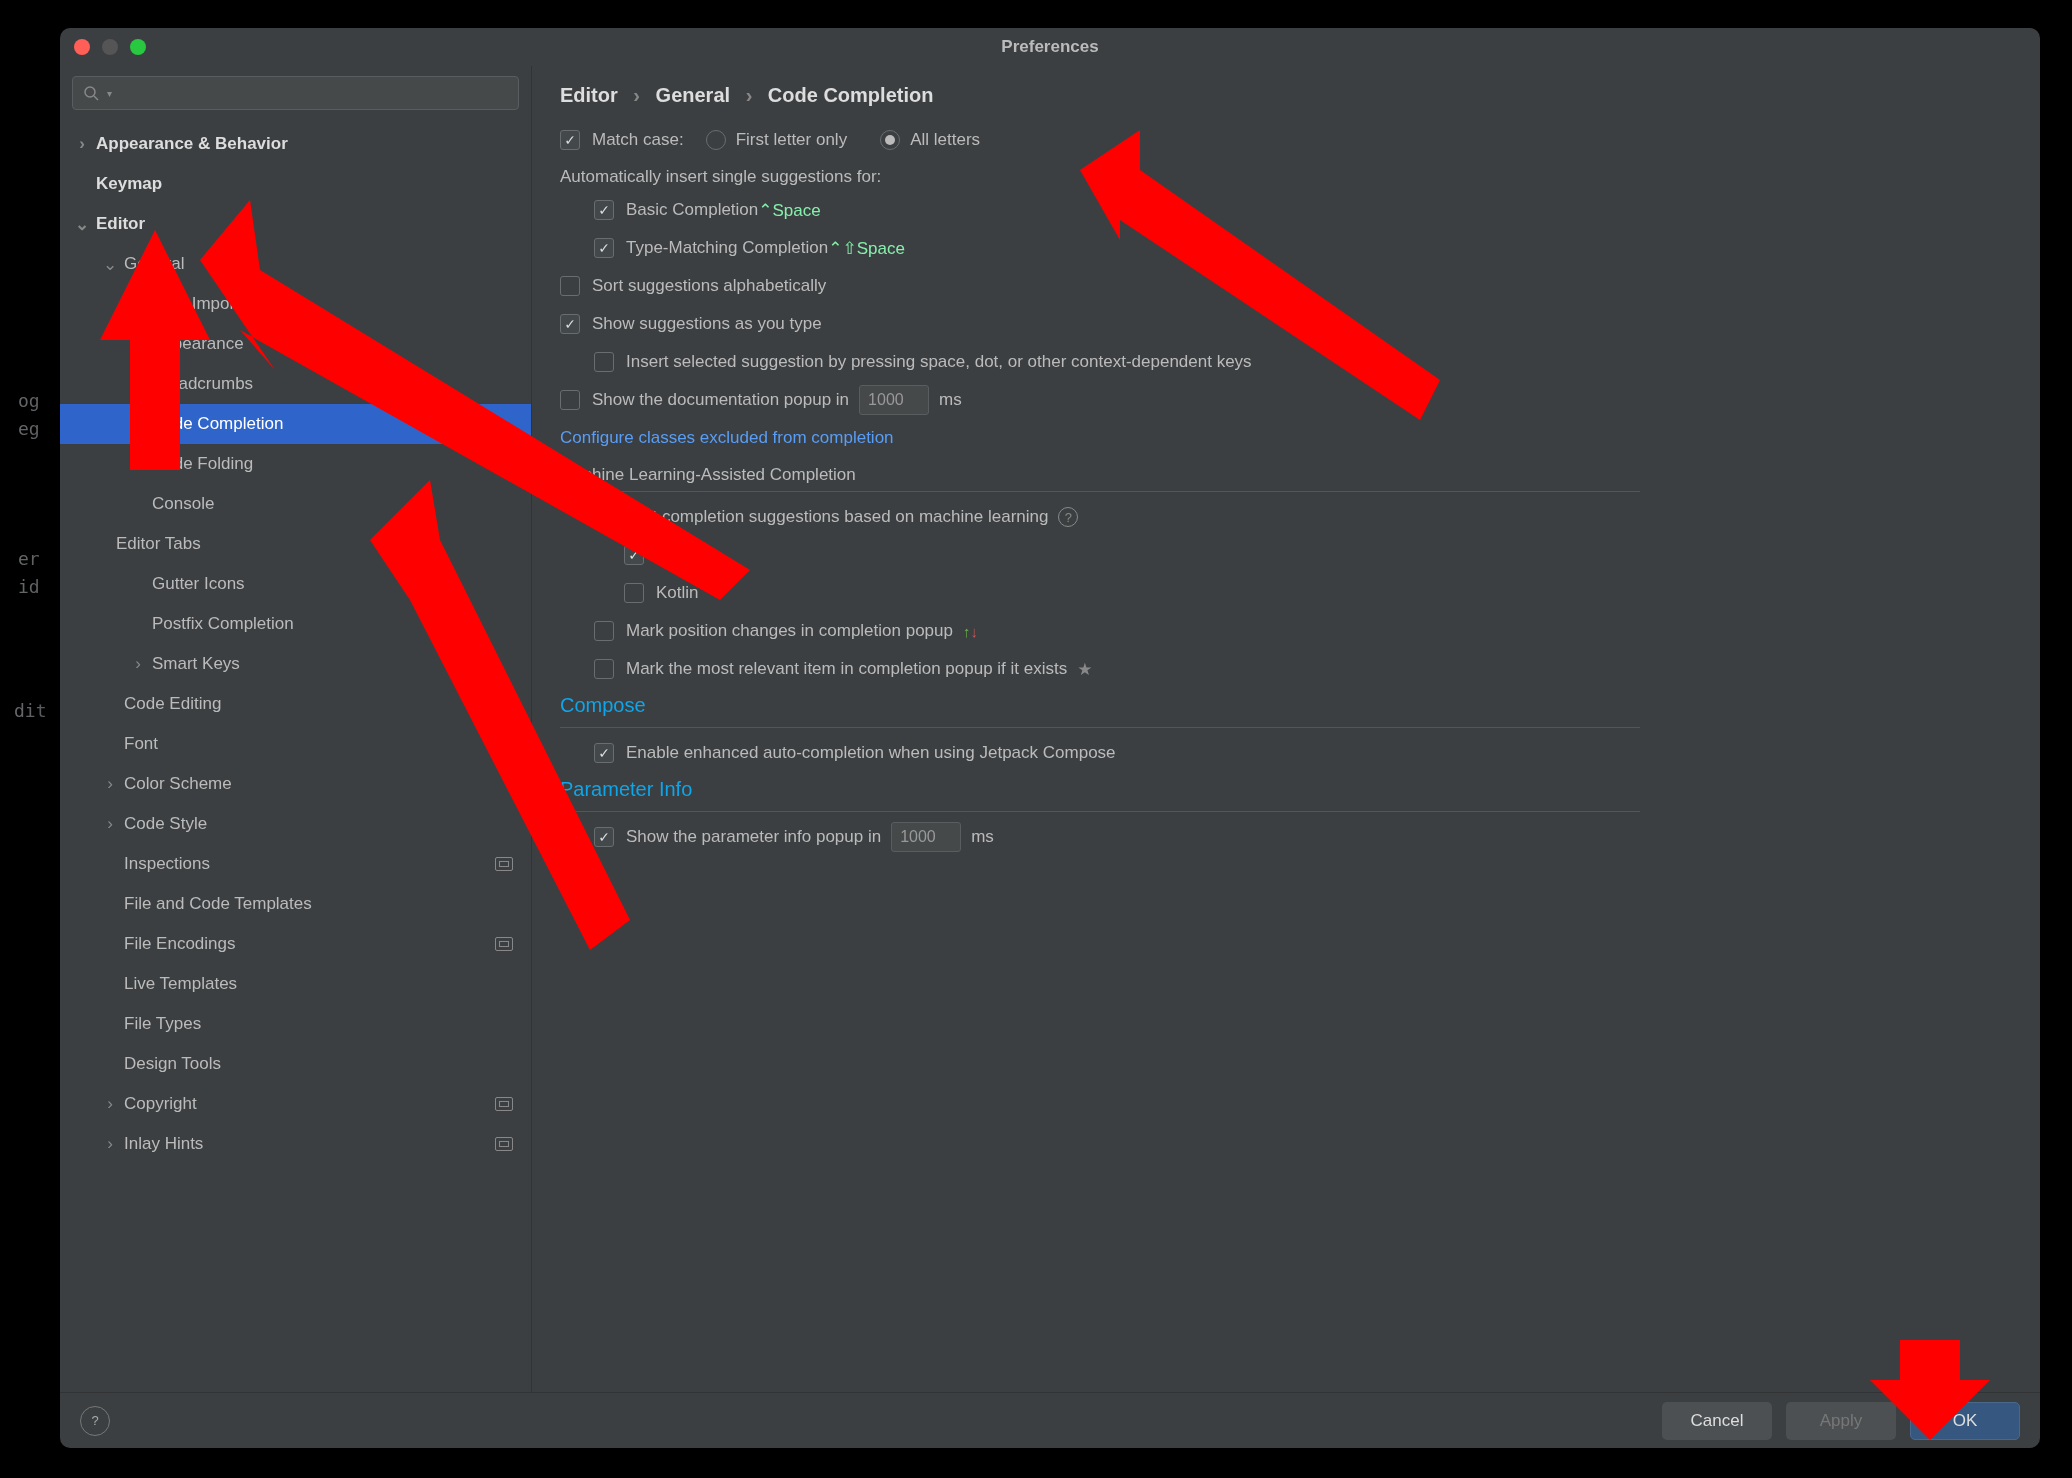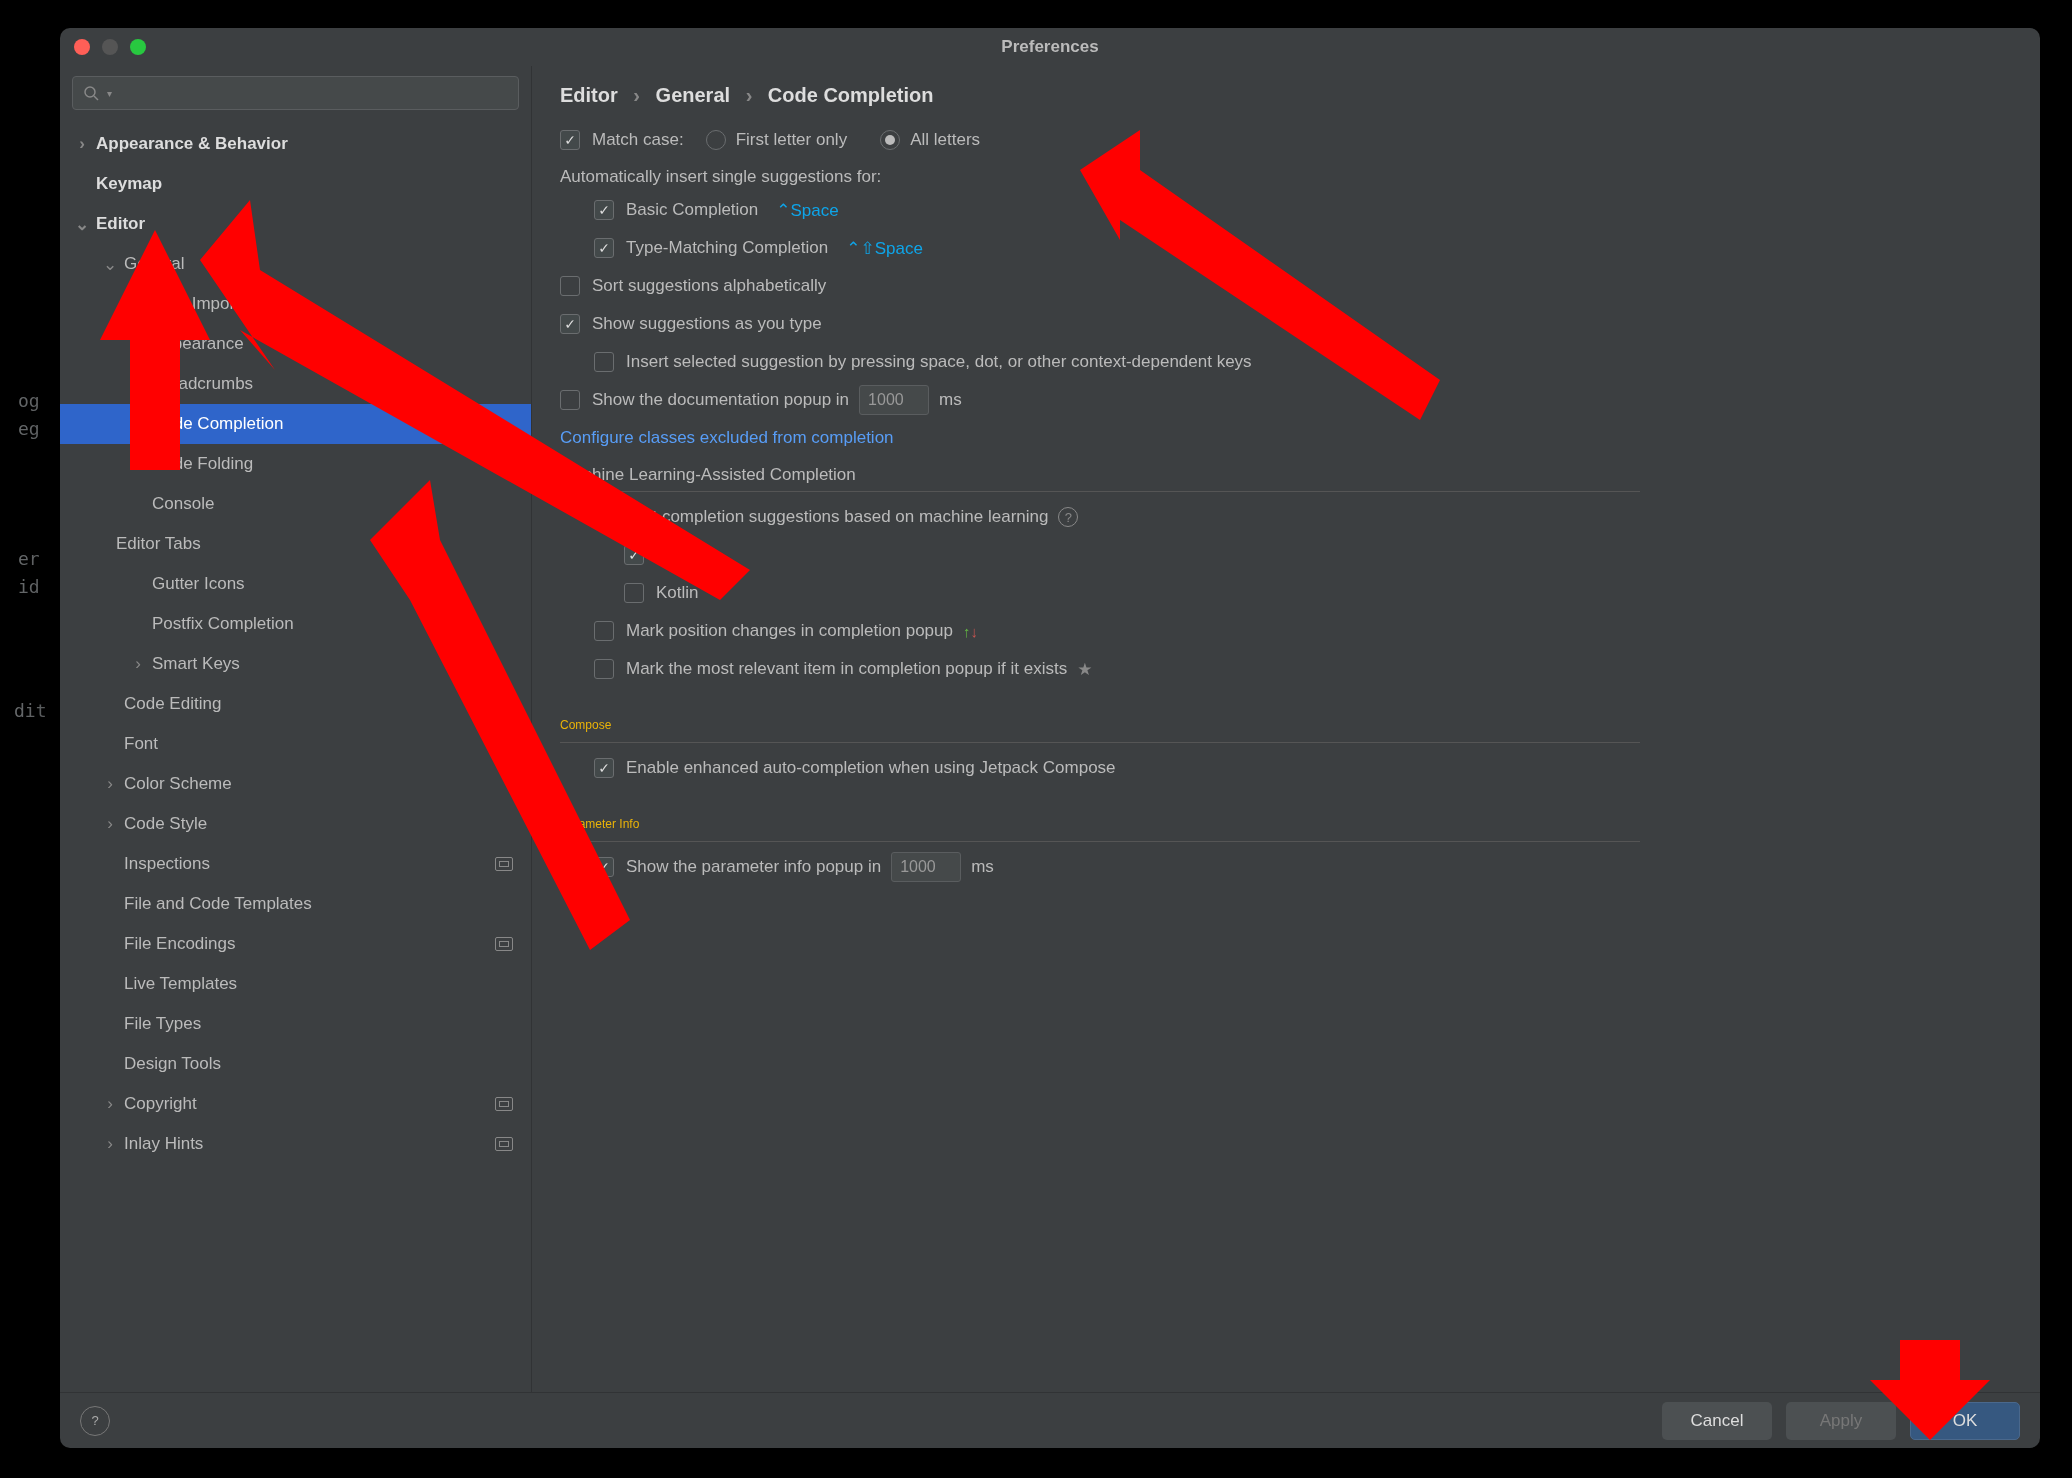--- a/index.html
+++ b/index.html
@@ -63,35 +63,35 @@
 }
 .tree-item .badge::after { content: ""; position: absolute; left: 3px; right: 3px; top: 3px; bottom: 3px; border: 1px solid #888; }
 
 .content { flex: 1; padding: 18px 28px; overflow: auto; }
 .breadcrumb { font-size: 20px; color: #ddd; font-weight: 700; margin-bottom: 18px; }
 .breadcrumb .sep { margin: 0 10px; color: #888; }
 .row { display: flex; align-items: center; margin: 8px 0; min-height: 30px; font-size: 17px; }
 .row.indent1 { padding-left: 34px; }
 .row.indent2 { padding-left: 64px; }
 .section-label { color: #bbb; margin: 12px 0 6px 0; font-size: 17px; }
-.section-title { color: #eab308; margin: 34px 0 10px 0; font-size: 12px; }
+.section-title { color: #0ea5e9; margin: 10px 0 10px 0; font-size: 20px; }
 .divider { border-bottom: 1px solid #555; margin: 6px 0 10px 0; width: 1080px; }
 .checkbox {
   width: 20px; height: 20px; border: 1px solid #6a6d6f; border-radius: 3px;
   margin-right: 12px; display: inline-flex; align-items: center; justify-content: center;
   flex-shrink: 0;
 }
 .checkbox.checked { background: #43494a; }
 .checkbox.checked::after { content: "✓"; color: #ddd; font-size: 14px; }
 .radio {
   width: 20px; height: 20px; border: 1px solid #6a6d6f; border-radius: 50%;
   margin-right: 10px; display: inline-flex; align-items: center; justify-content: center;
 }
 .radio.checked::after { content: ""; width: 10px; height: 10px; background: #bbb; border-radius: 50%; }
-.shortcut { color: #0ea5e9; margin-left: 18px; }
+.shortcut { color: #86efac; margin-left: 0; }
 .numfield {
   width: 70px; height: 30px; background: #45494a; border: 1px solid #5a5d5f;
   border-radius: 3px; color: #999; padding: 0 8px; margin: 0 10px; font-size: 16px;
   display: inline-flex; align-items: center;
 }
 .link { color: #589df6; cursor: pointer; }
 .help-circle {
   width: 20px; height: 20px; border: 1px solid #888; border-radius: 50%;
   display: inline-flex; align-items: center; justify-content: center;
   color: #888; font-size: 13px; margin-left: 10px;

